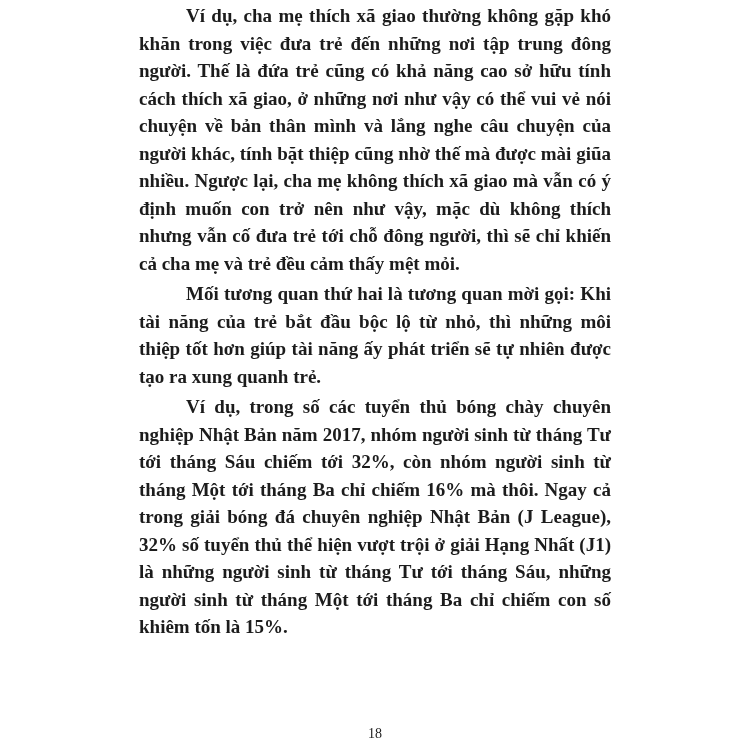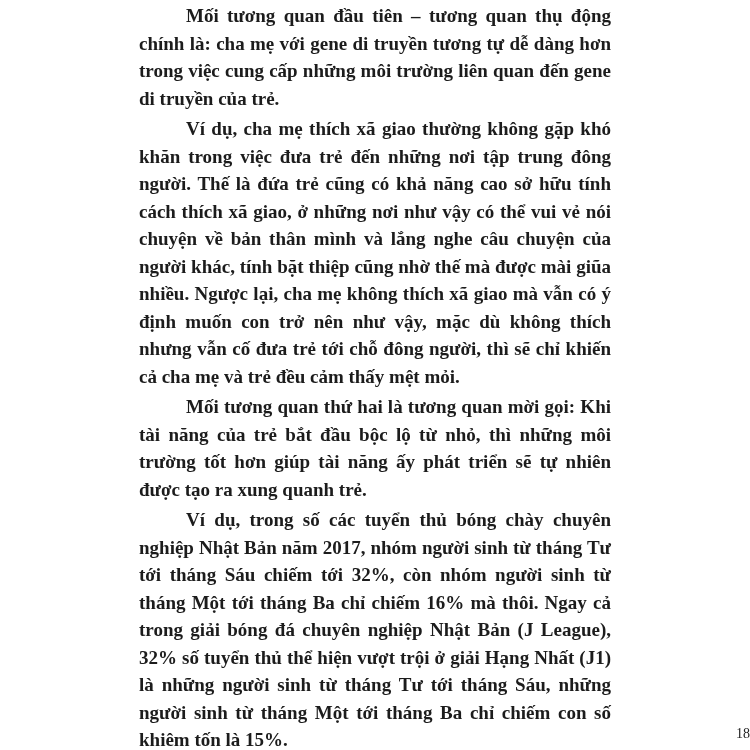--- a/index.html
+++ b/index.html
@@ -32,29 +32,28 @@
       font-weight: bold;
     }
     .para-bold {
       font-weight: 700;
     }
     .page-number {
       position: absolute;
       left: 0;
       right: 0;
       bottom: 8px;
-      text-align: right;
+      text-align: center;
       font-size: 14px;
       color: #222222;
     }
   </style>
 </head>
 <body>
 
 <div class="page">
   <div class="content">
-    <p class="para para-bold">Mối tương quan đầu tiên – tương quan thụ động chính là: cha mẹ với gene di truyền tương tự dễ dàng hơn trong việc cung cấp những môi trường liên quan đến gene di truyền của trẻ.</p>
     <p class="para">Ví dụ, cha mẹ thích xã giao thường không gặp khó khăn trong việc đưa trẻ đến những nơi tập trung đông người. Thế là đứa trẻ cũng có khả năng cao sở hữu tính cách thích xã giao, ở những nơi như vậy có thể vui vẻ nói chuyện về bản thân mình và lắng nghe câu chuyện của người khác, tính bặt thiệp cũng nhờ thế mà được mài giũa nhiều. Ngược lại, cha mẹ không thích xã giao mà vẫn có ý định muốn con trở nên như vậy, mặc dù không thích nhưng vẫn cố đưa trẻ tới chỗ đông người, thì sẽ chỉ khiến cả cha mẹ và trẻ đều cảm thấy mệt mỏi.</p>
-    <p class="para para-bold">Mối tương quan thứ hai là tương quan mời gọi: Khi tài năng của trẻ bắt đầu bộc lộ từ nhỏ, thì những môi trường tốt hơn giúp tài năng ấy phát triển sẽ tự nhiên được tạo ra xung quanh trẻ.</p>
+    <p class="para para-bold">Mối tương quan thứ hai là tương quan mời gọi: Khi tài năng của trẻ bắt đầu bộc lộ từ nhỏ, thì những môi thiệp tốt hơn giúp tài năng ấy phát triển sẽ tự nhiên được tạo ra xung quanh trẻ.</p>
     <p class="para">Ví dụ, trong số các tuyển thủ bóng chày chuyên nghiệp Nhật Bản năm 2017, nhóm người sinh từ tháng Tư tới tháng Sáu chiếm tới 32%, còn nhóm người sinh từ tháng Một tới tháng Ba chỉ chiếm 16% mà thôi. Ngay cả trong giải bóng đá chuyên nghiệp Nhật Bản (J League), 32% số tuyển thủ thể hiện vượt trội ở giải Hạng Nhất (J1) là những người sinh từ tháng Tư tới tháng Sáu, những người sinh từ tháng Một tới tháng Ba chỉ chiếm con số khiêm tốn là 15%.</p>
   </div>
   <div class="page-number">18</div>
 </div>
 
 </body></html>

